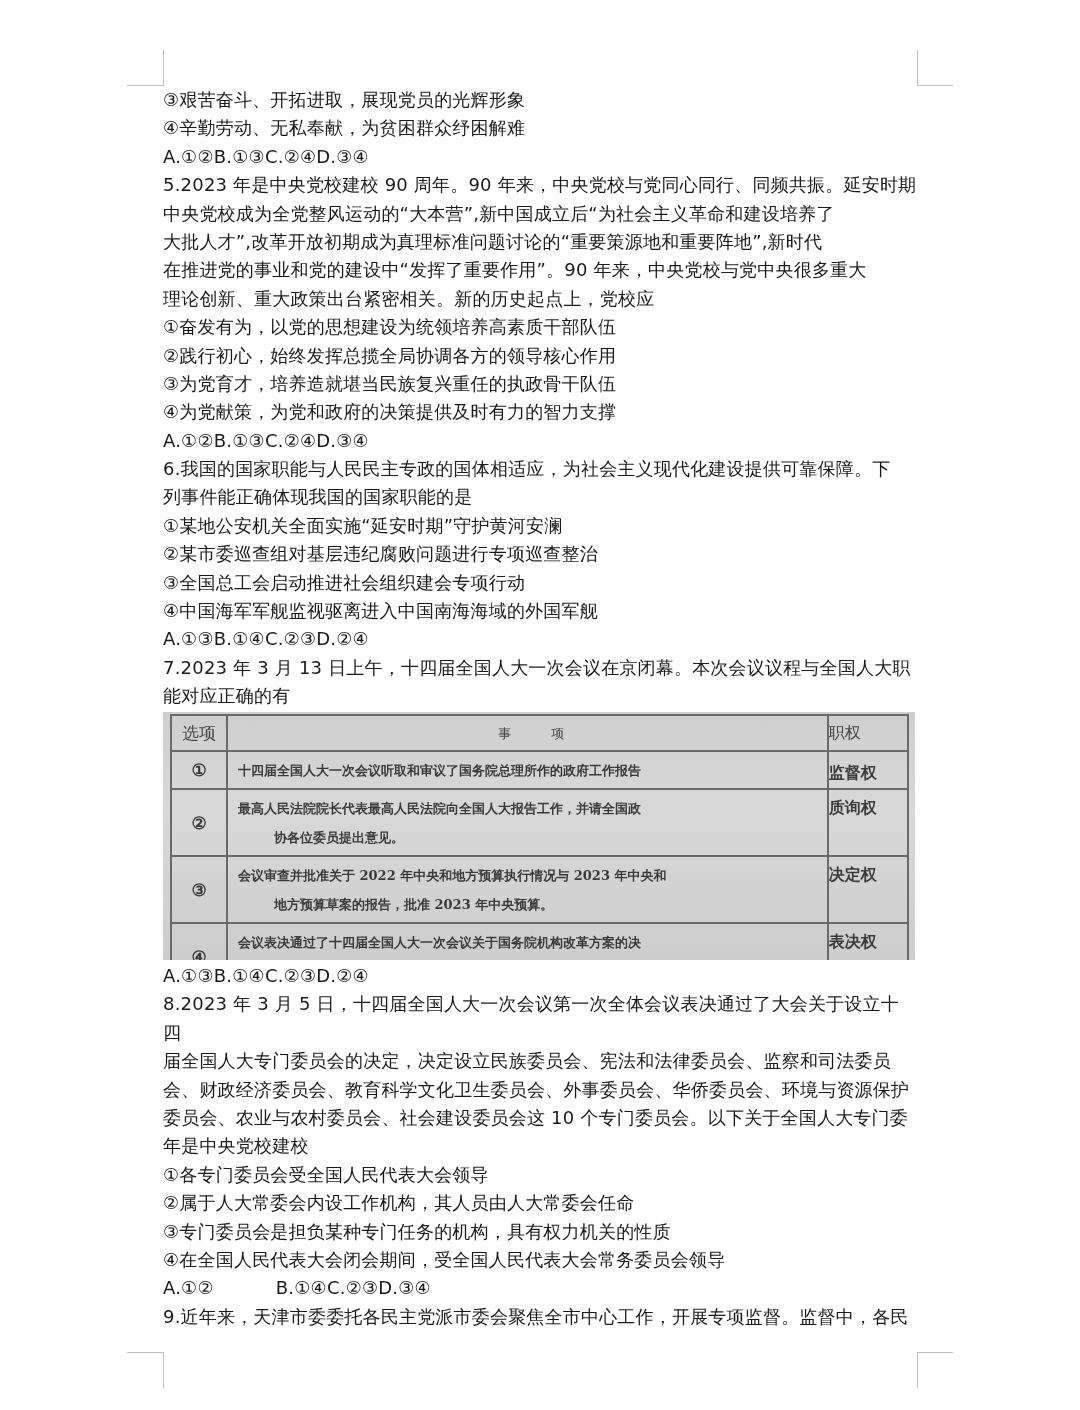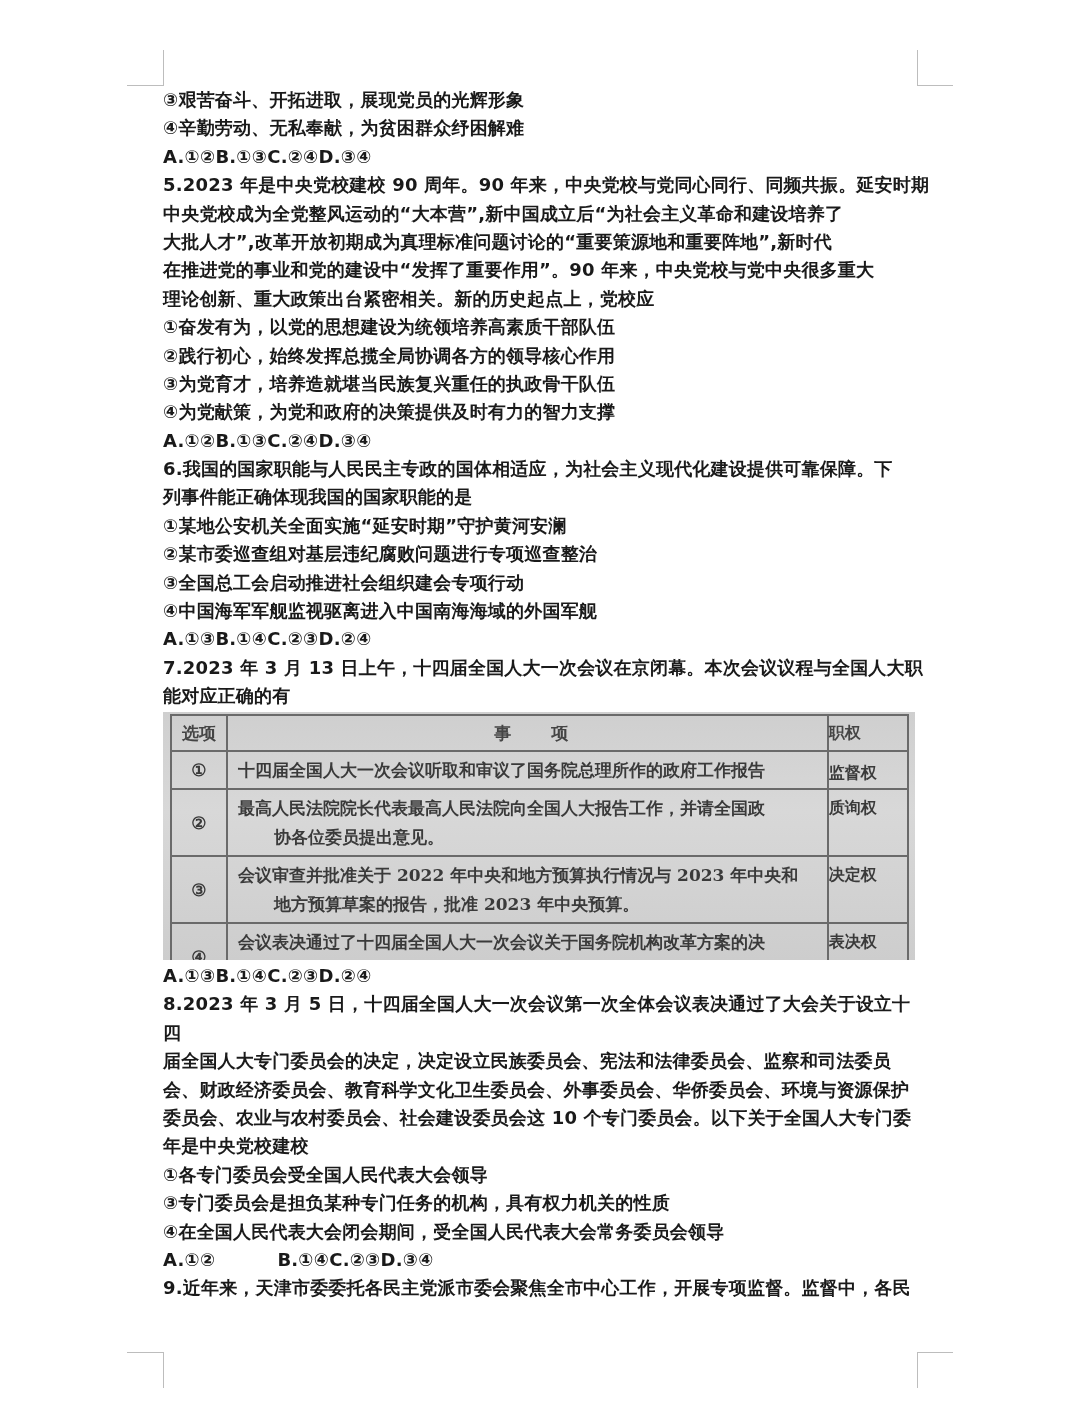--- a/index.html
+++ b/index.html
@@ -1,30 +1,30 @@
 <!DOCTYPE html>
 <html><head>
 <meta charset="utf-8">
 <style>
   html, body { margin: 0; padding: 0; background: #ffffff; }
   body { width: 1080px; height: 1410px; position: relative; overflow: hidden;
          font-family: "DejaVu Sans", "Liberation Sans", sans-serif; color: #1a1a1a; }
   .corner { position: absolute; background: #bdbdbd; }
   .page-text { position: absolute; left: 163px; top: 86px; width: 760px; }
-  .line { font-size: 18px; line-height: 28.4px; height: 28.4px; white-space: nowrap; letter-spacing: 0.2px; font-weight: bold; }
+  .line { font-size: 18px; line-height: 28.4px; height: 28.4px; white-space: nowrap; letter-spacing: 0.2px; }
   .gap-a { display: inline-block; width: 62px; }
 
   .table-photo { position: absolute; left: 163px; top: 712px; width: 752px; height: 248px;
                  background: linear-gradient(180deg, #cfcfcf 0%, #d8d8d8 40%, #cdcdcd 100%); overflow: hidden; }
   .tbl { position: absolute; left: 7px; top: 2px; width: 739px; border-collapse: collapse;
          font-family: "DejaVu Serif", "Liberation Serif", serif; color: #3a3a3a; font-weight: bold; }
   .tbl td, .tbl th { border: 2px solid #6a6a6a; padding: 0; vertical-align: middle; }
-  .tbl th { height: 34px; font-size: 17px; font-weight: bold; color: #444; }
+  .tbl th { height: 34px; font-size: 17px; font-weight: normal; color: #444; }
   .tbl .c1 { width: 55px; text-align: center; font-size: 17px; }
-  .tbl .c2 { width: 600px; text-align: left; font-size: 17px; line-height: 29px; padding: 0 2px 0 10px; }
+  .tbl .c2 { width: 600px; text-align: left; font-size: 13px; line-height: 29px; padding: 0 2px 0 10px; }
   .tbl .c3 { width: 80px; text-align: left; font-size: 16px; vertical-align: top; padding-top: 8px; }
   .tbl .c2 .indent { padding-left: 36px; display: block; }
   .tbl tr.r1 td { height: 29px; }
   .tbl tr.r1 td.c3 { vertical-align: middle; padding-top: 7px; margin-left: 19px; }
   .tbl tr.r2 td, .tbl tr.r3 td, .tbl tr.r4 td { height: 57px; }
   .tbl th.h2 { letter-spacing: 40px; text-indent: 40px; }
 </style>
 </head>
 <body>
 
@@ -119,20 +119,21 @@
   <div class="line">A.①③B.①④C.②③D.②④</div>
 
   <div>
     <div class="line">8.2023 年 3 月 5 日，十四届全国人大一次会议第一次全体会议表决通过了大会关于设立十</div>
     <div class="line">四</div>
     <div class="line">届全国人大专门委员会的决定，决定设立民族委员会、宪法和法律委员会、监察和司法委员</div>
     <div class="line">会、财政经济委员会、教育科学文化卫生委员会、外事委员会、华侨委员会、环境与资源保护</div>
     <div class="line">委员会、农业与农村委员会、社会建设委员会这 10 个专门委员会。以下关于全国人大专门委</div>
     <div class="line">年是中央党校建校</div>
     <div class="line">①各专门委员会受全国人民代表大会领导</div>
+    <div class="line">②属于人大常委会内设工作机构，其人员由人大常委会任命</div>
     <div class="line">③专门委员会是担负某种专门任务的机构，具有权力机关的性质</div>
     <div class="line">④在全国人民代表大会闭会期间，受全国人民代表大会常务委员会领导</div>
     <div class="line">
       <span>A.①②</span><span class="gap-a"></span><span>B.①④C.②③D.③④</span>
     </div>
   </div>
 
   <div>
     <div class="line">9.近年来，天津市委委托各民主党派市委会聚焦全市中心工作，开展专项监督。监督中，各民</div>
   </div>

